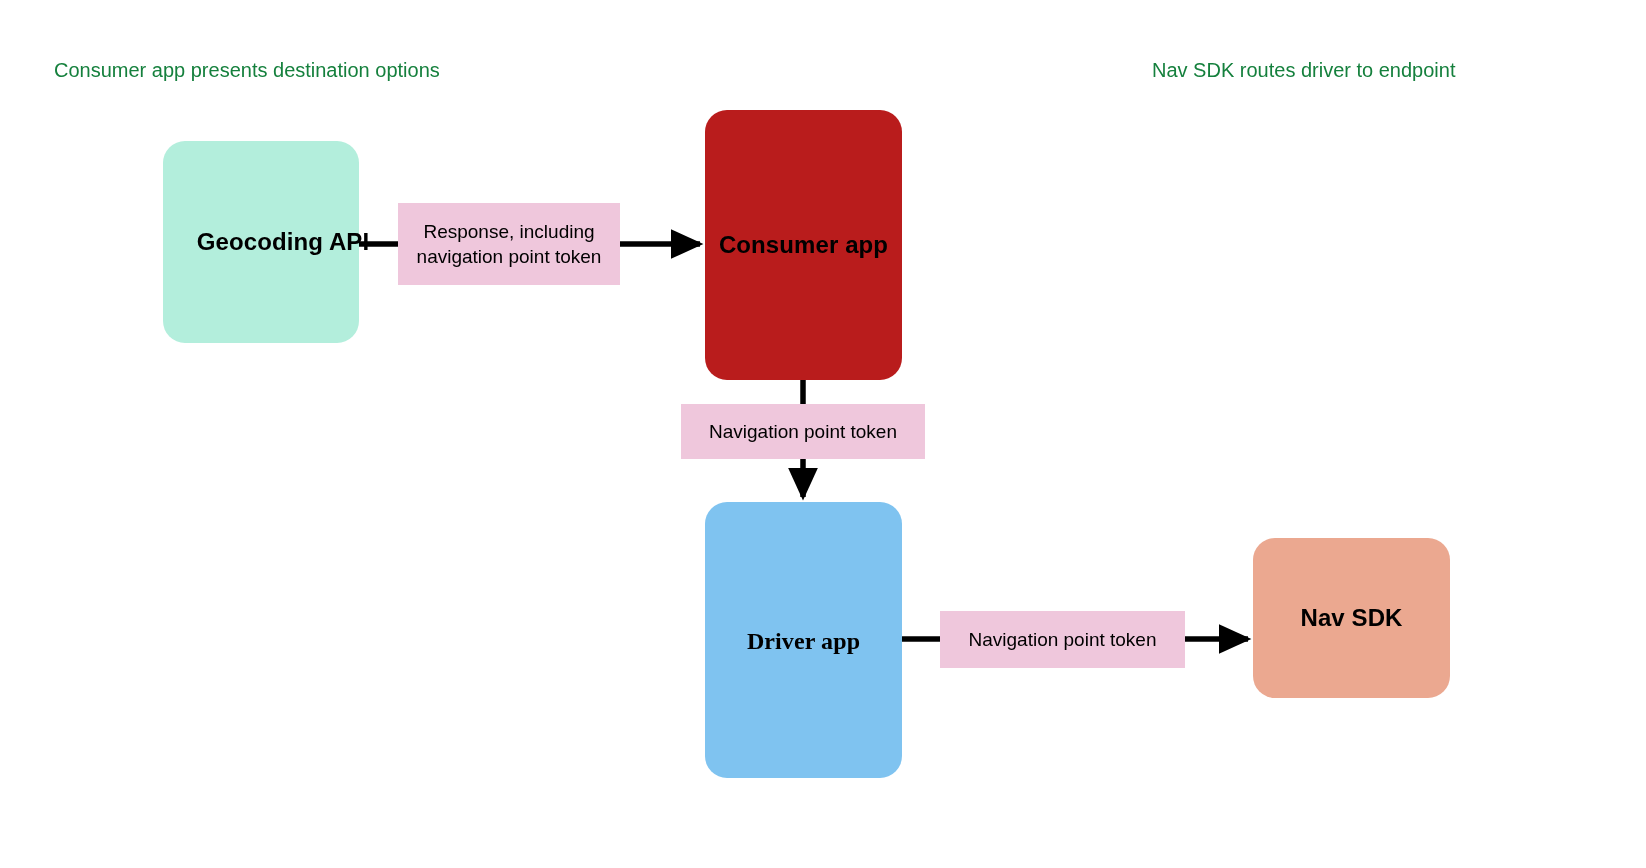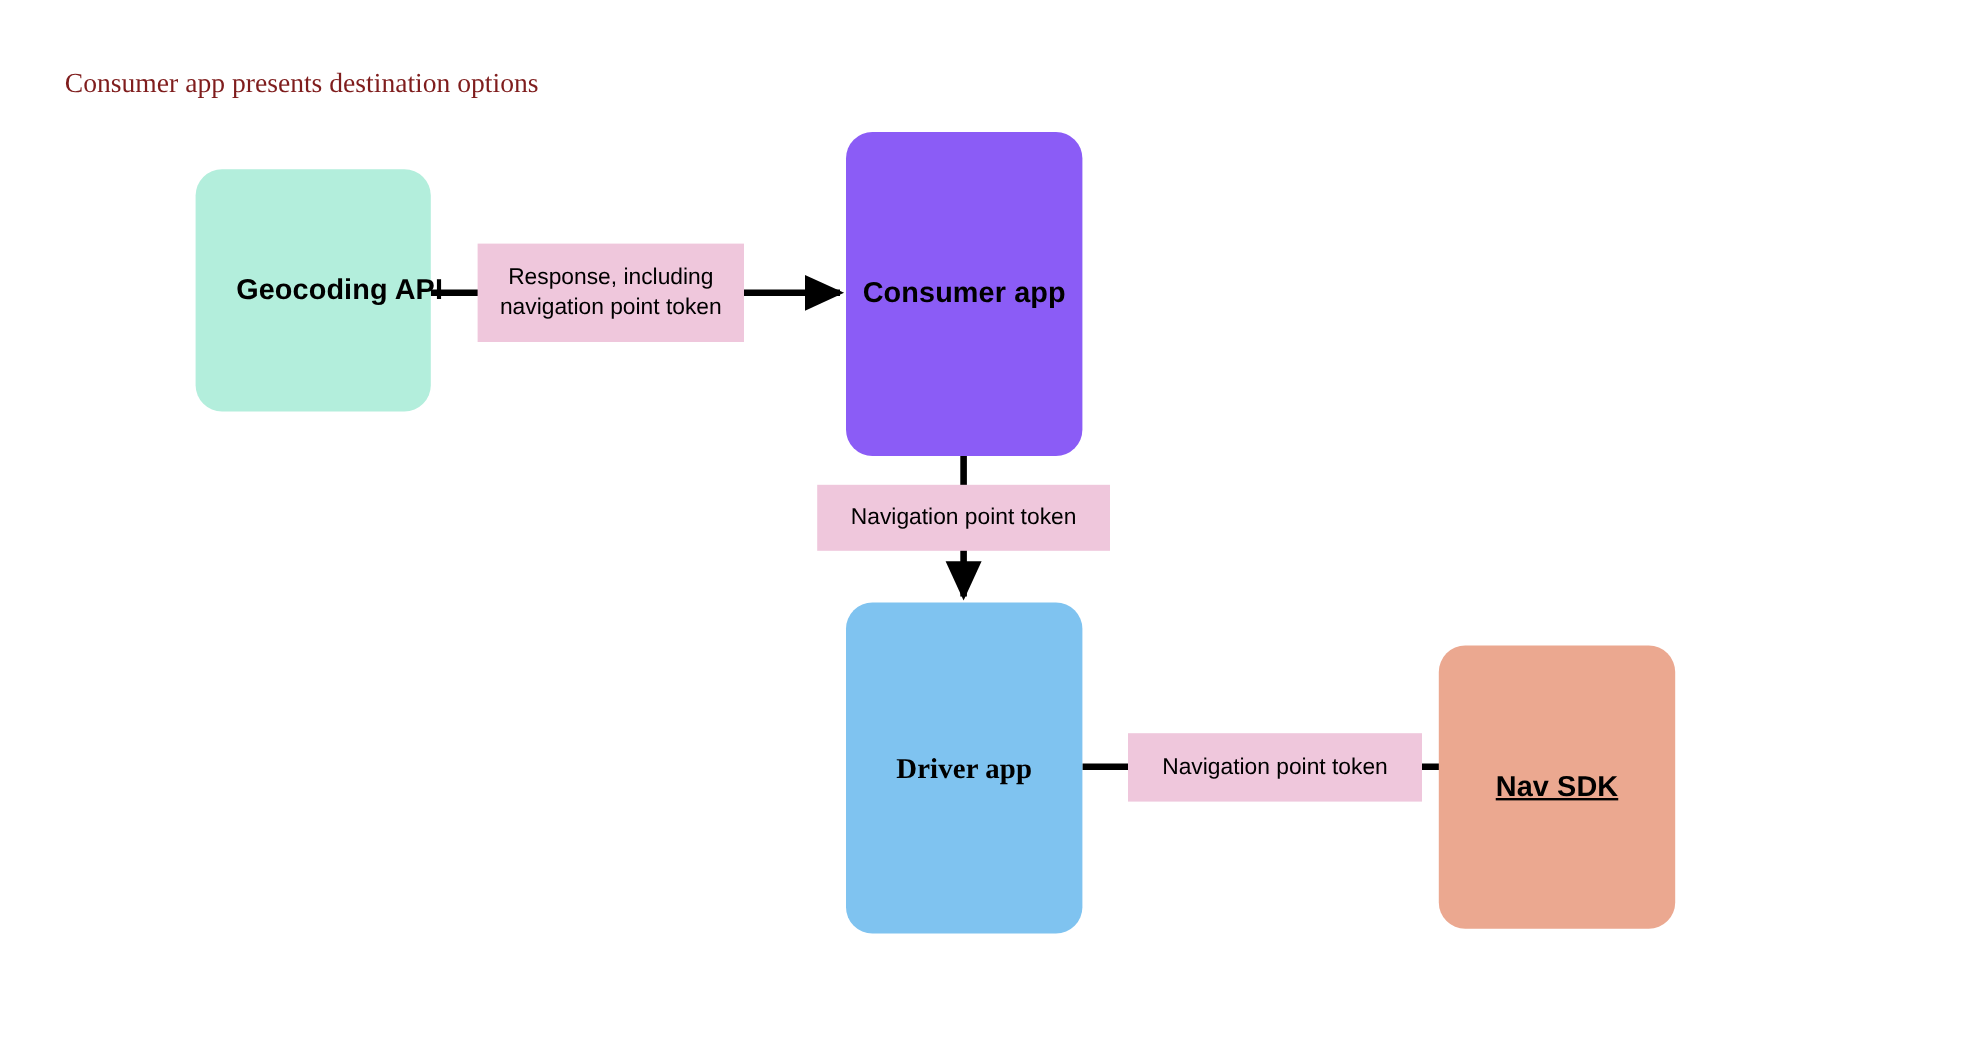--- a/index.html
+++ b/index.html
@@ -15,26 +15,25 @@
     position: relative;
     width: 1646px;
     height: 868px;
     background: #ffffff;
     overflow: hidden;
   }
 
   
   .col-heading {
     position: absolute;
-    font-size: 23px;
+    font-size: 20px;
     line-height: 28px;
-    color: #7f1d1d;
+    color: #15803d;
     white-space: nowrap;
     font-weight: 400;
-    font-family: Liberation Serif, serif;
   }
   #heading-consumer  { left: 54px;   top: 56px; }
   #heading-user      { left: 669px;  top: 56px; }
   #heading-navsdk    { left: 1152px; top: 56px; }
 
   
   .node {
     position: absolute;
     border-radius: 22px;
     display: flex;
@@ -59,22 +58,22 @@
     left: 705px;  top: 110px;
     width: 197px; height: 270px;
   }
   #node-driver {
     left: 705px;  top: 502px;
     width: 197px; height: 276px;
     align-items: flex-start;
     padding-top: 126px;
   }
   #node-navsdk {
-    left: 1199px; top: 538px;
-    width: 197px; height: 236px; text-decoration: underline;
+    left: 1253px; top: 538px;
+    width: 197px; height: 160px;
   }
 
   
   .arrow-layer {
     position: absolute;
     left: 0; top: 0;
     width: 1646px; height: 868px;
     pointer-events: none;
   }
 
@@ -103,20 +102,21 @@
     left: 940px; top: 611px;
     width: 245px; height: 57px;
   }
 </style>
 </head>
 <body>
 
 <div id="canvas">
 
   <div class="col-heading" id="heading-consumer">Consumer app presents destination options</div>
+  <div class="col-heading" id="heading-navsdk">Nav SDK routes driver to endpoint</div>
 
   <svg class="arrow-layer" viewBox="0 0 1646 868" width="1646" height="868" aria-hidden="true">
     <defs>
       <marker id="ah" viewBox="0 0 10 10" refX="8.6" refY="5" markerWidth="6.2" markerHeight="6.2" orient="auto-start-reverse">
         <path d="M 0 0.6 L 9.6 5 L 0 9.4 z" fill="#000000"></path>
       </marker>
     </defs>
 
     <g>
       <line x1="359" y1="244" x2="700" y2="244" stroke="#000000" stroke-width="5.5" marker-end="url(#ah)"></line>
@@ -128,21 +128,21 @@
 
     <g>
       <line x1="902" y1="639" x2="1248" y2="639" stroke="#000000" stroke-width="5.5" marker-end="url(#ah)"></line>
     </g>
   </svg>
 
   <div class="node" id="node-geocoding" style="background:#B3EEDC;">
     <span class="node-label">Geocoding API</span>
   </div>
 
-  <div class="node" id="node-consumer" style="background:#8b5cf6;">
+  <div class="node" id="node-consumer" style="background:#b91c1c;">
     <span class="node-label">Consumer app</span>
   </div>
 
   <div class="node" id="node-driver" style="background:#7FC3F0;font-family:Liberation Serif, serif;">
     <span class="node-label">Driver app</span>
   </div>
 
   <div class="node" id="node-navsdk" style="background:#EBA890;">
     <span class="node-label">Nav SDK</span>
   </div>

